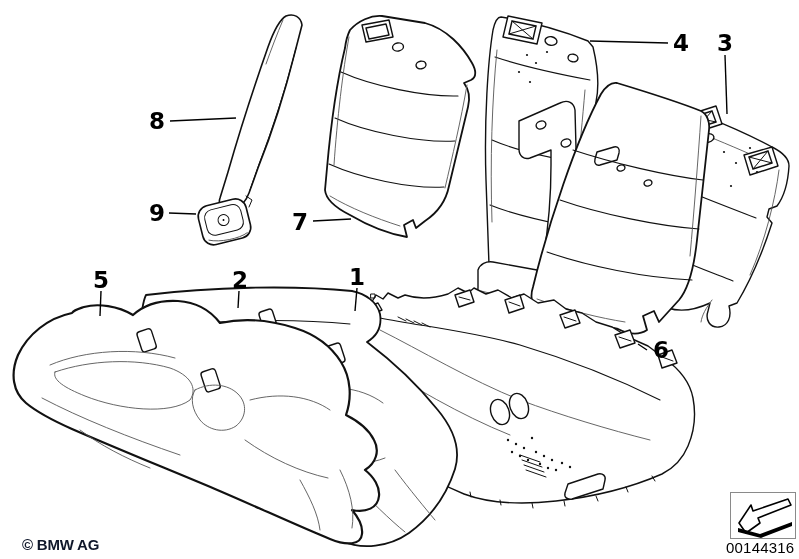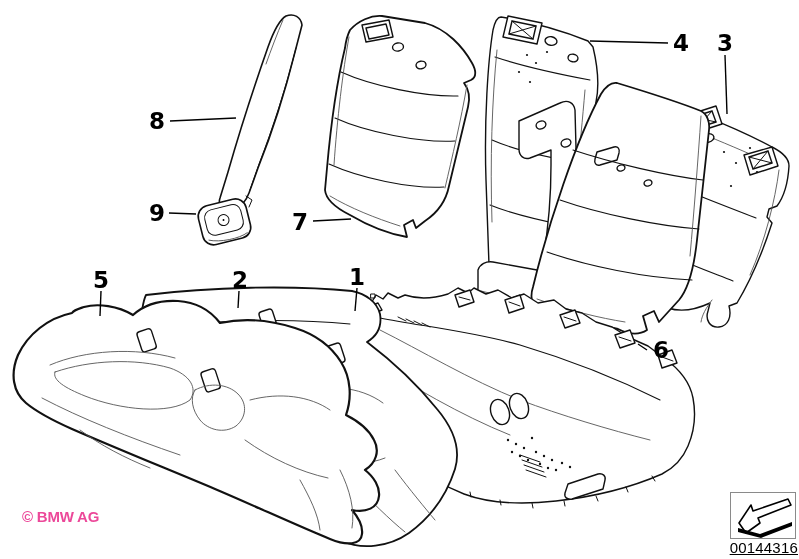--- a/index.html
+++ b/index.html
@@ -1,26 +1,26 @@
 <!DOCTYPE html>
 <html><head>
 <meta charset="utf-8">
 <style>
   html,body{margin:0;padding:0;background:#fff;}
   body{width:799px;height:559px;overflow:hidden;font-family:"Liberation Sans",sans-serif;}
   #diagram{position:relative;width:799px;height:559px;background:#fff;}
   #art{position:absolute;left:0;top:0;}
   .callout{position:absolute;transform:translate(-50%,-50%);
     font:bold 23px "DejaVu Sans",sans-serif;color:#000;line-height:1;cursor:default;}
-  #copyright{position:absolute;left:22px;top:508px;font:bold 15px "Liberation Sans",sans-serif;
-    letter-spacing:-0.2px;color:#ec4899;}
+  #copyright{position:absolute;left:22px;top:536px;font:bold 15px "Liberation Sans",sans-serif;
+    letter-spacing:-0.2px;color:#0f172a;}
   #nav-box{position:absolute;left:730px;top:492px;width:66px;height:47px;
     border:1px solid #8a8a8a;background:#fff;box-sizing:border-box;}
-  #image-number{position:absolute;left:726px;top:539px;width:72px;text-align:right;
-    font:15px "Liberation Sans",sans-serif;letter-spacing:0.2px;color:#000;text-decoration:underline;}
+  #image-number{position:absolute;left:726px;top:539px;width:72px;text-align:left;
+    font:15px "Liberation Sans",sans-serif;letter-spacing:0.2px;color:#000;}
 </style>
 </head>
 <body>
 
 <div id="diagram">
 
   <svg id="art" width="799" height="559" viewBox="0 0 799 559">
     <defs></defs>
     <g fill="#fff" stroke="#111" stroke-width="1.4" stroke-linejoin="round" stroke-linecap="round">
 

